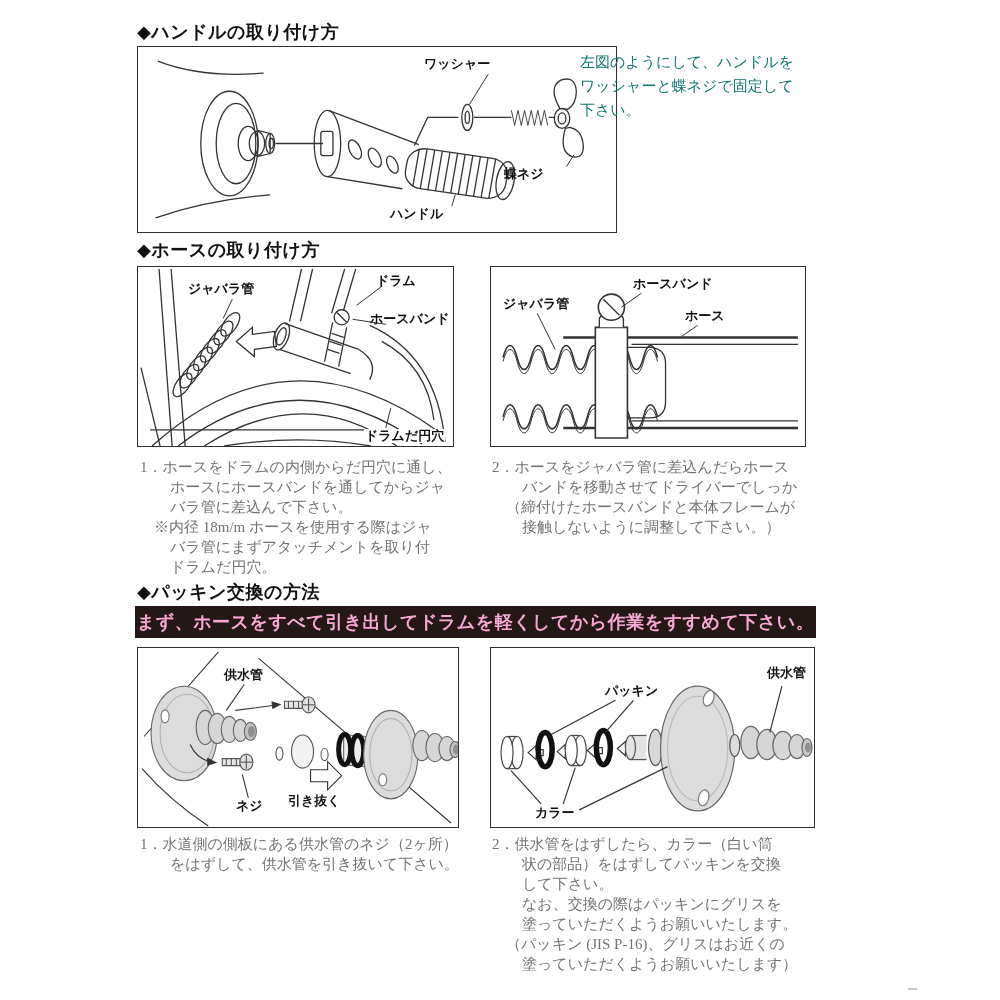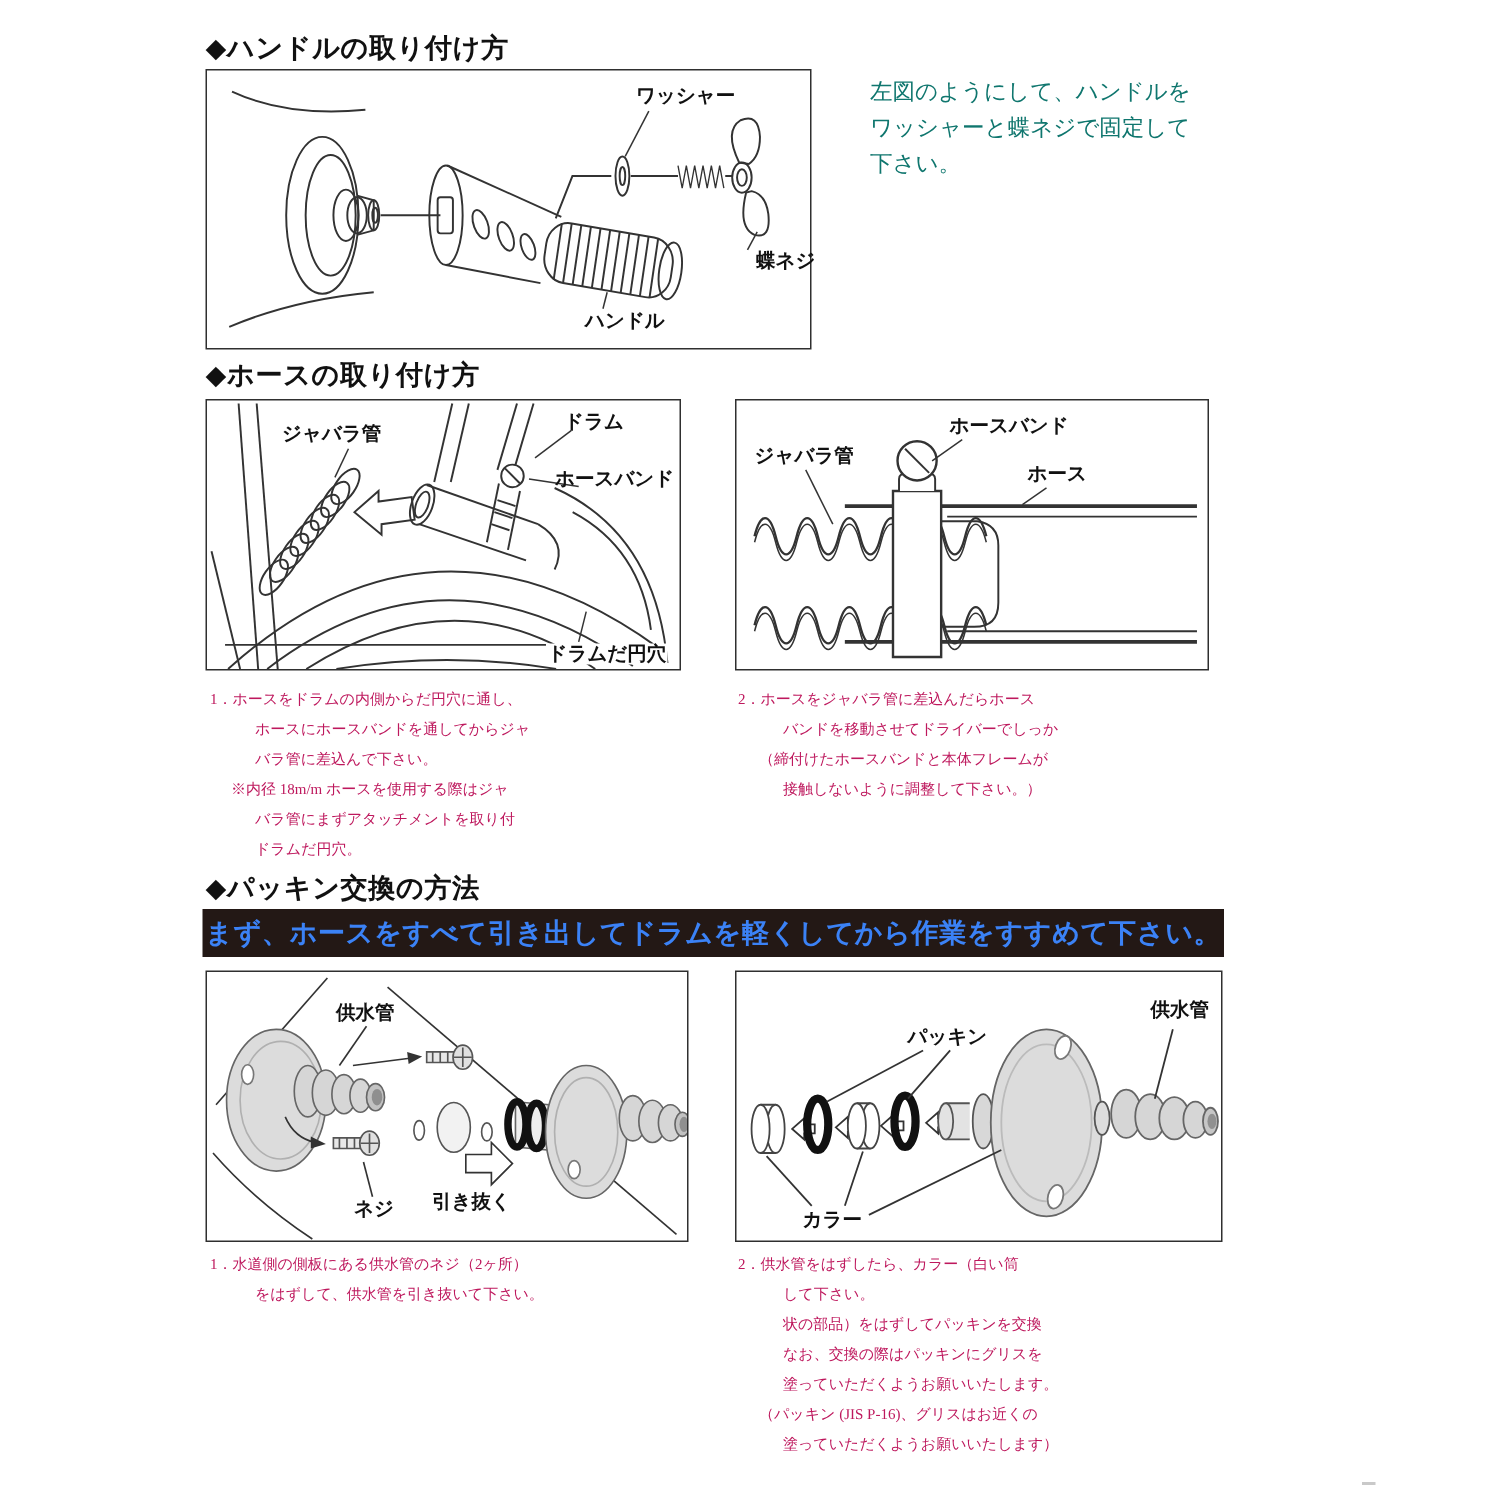--- a/index.html
+++ b/index.html
@@ -6,37 +6,37 @@
   .page{position:relative;width:1000px;height:1000px;background:#ffffff;overflow:hidden;
         font-family:"Liberation Sans","DejaVu Sans",sans-serif;color:#1c1c1c;}
   .abs{position:absolute;}
   .heading{font-size:18px;font-weight:bold;letter-spacing:0.5px;color:#111;white-space:nowrap;}
   .figure{position:absolute;border:1.5px solid #2f2f2f;background:#fff;box-sizing:border-box;}
   .figure svg{display:block;width:100%;height:100%;}
   .fig-label{position:absolute;font-size:13px;font-weight:bold;color:#111;white-space:nowrap;line-height:14px;}
   .fig-label.bg{background:#fff;padding:0 1px;}
   .serif{font-family:"Liberation Serif","DejaVu Serif",serif;}
   .note{font-size:15px;line-height:24px;white-space:pre-line;color:#0f766e;}
-  .step{font-size:10px;line-height:20px;color:#be185d;}
+  .step{font-size:15px;line-height:20px;color:#737373;}
   .step .line{white-space:nowrap;}
   .i1{padding-left:14px;}
   .i2{padding-left:30px;}
-  .banner{position:absolute;background:#231815;color:#3b82f6;display:flex;align-items:center;
+  .banner{position:absolute;background:#231815;color:#f9a8d4;display:flex;align-items:center;
           justify-content:center;font-weight:bold;font-size:18px;letter-spacing:0.5px;white-space:nowrap;}
   .mark{position:absolute;background:#c9c9c9;}
   svg line,svg path,svg ellipse,svg rect,svg circle,svg polygon{vector-effect:non-scaling-stroke;}
 </style>
 </head>
 <body>
 
 <div class="page">
 
   <div class="abs heading" style="left:137px;top:20px;">◆ハンドルの取り付け方</div>
 
-  <div class="figure" style="left:137px;top:46px;width:404px;height:187px;">
+  <div class="figure" style="left:137px;top:46px;width:480px;height:187px;">
     <svg viewBox="0 0 434 184" preserveAspectRatio="none">
       <g fill="none" stroke="#333" stroke-width="1.3">
         <path d="M18,14 Q58,31 114,26"></path>
         <path d="M16,170 Q62,152 120,147"></path>
         <ellipse cx="83" cy="96" rx="26" ry="52"></ellipse>
         <ellipse cx="89" cy="96" rx="18" ry="40"></ellipse>
         <ellipse cx="100" cy="96" rx="9" ry="17"></ellipse>
         <ellipse cx="108" cy="96" rx="7" ry="12"></ellipse>
         <path d="M108,83 L120,86 L120,106 L108,109"></path>
         <ellipse cx="120" cy="96" rx="4" ry="10"></ellipse>
@@ -289,22 +289,22 @@
     <span class="fig-label" style="left:276px;top:18px;">供水管</span>
   </div>
 
   <div class="abs serif step" style="left:140px;top:834px;width:345px;">
     <div class="line">1．水道側の側板にある供水管のネジ（2ヶ所）</div>
     <div class="line i2">をはずして、供水管を引き抜いて下さい。</div>
   </div>
 
   <div class="abs serif step" style="left:492px;top:834px;width:345px;">
     <div class="line">2．供水管をはずしたら、カラー（白い筒</div>
+    <div class="line i2">状の部品）をはずしてパッキンを交換</div>
     <div class="line i2">して下さい。</div>
-    <div class="line i2">状の部品）をはずしてパッキンを交換</div>
     <div class="line i2">なお、交換の際はパッキンにグリスを</div>
     <div class="line i2">塗っていただくようお願いいたします。</div>
     <div class="line i1">（パッキン (JIS P-16)、グリスはお近くの</div>
     <div class="line i2">塗っていただくようお願いいたします）</div>
   </div>
 
   <div class="mark" style="left:908px;top:988px;width:9px;height:2px;"></div>
 
 </div>
 

